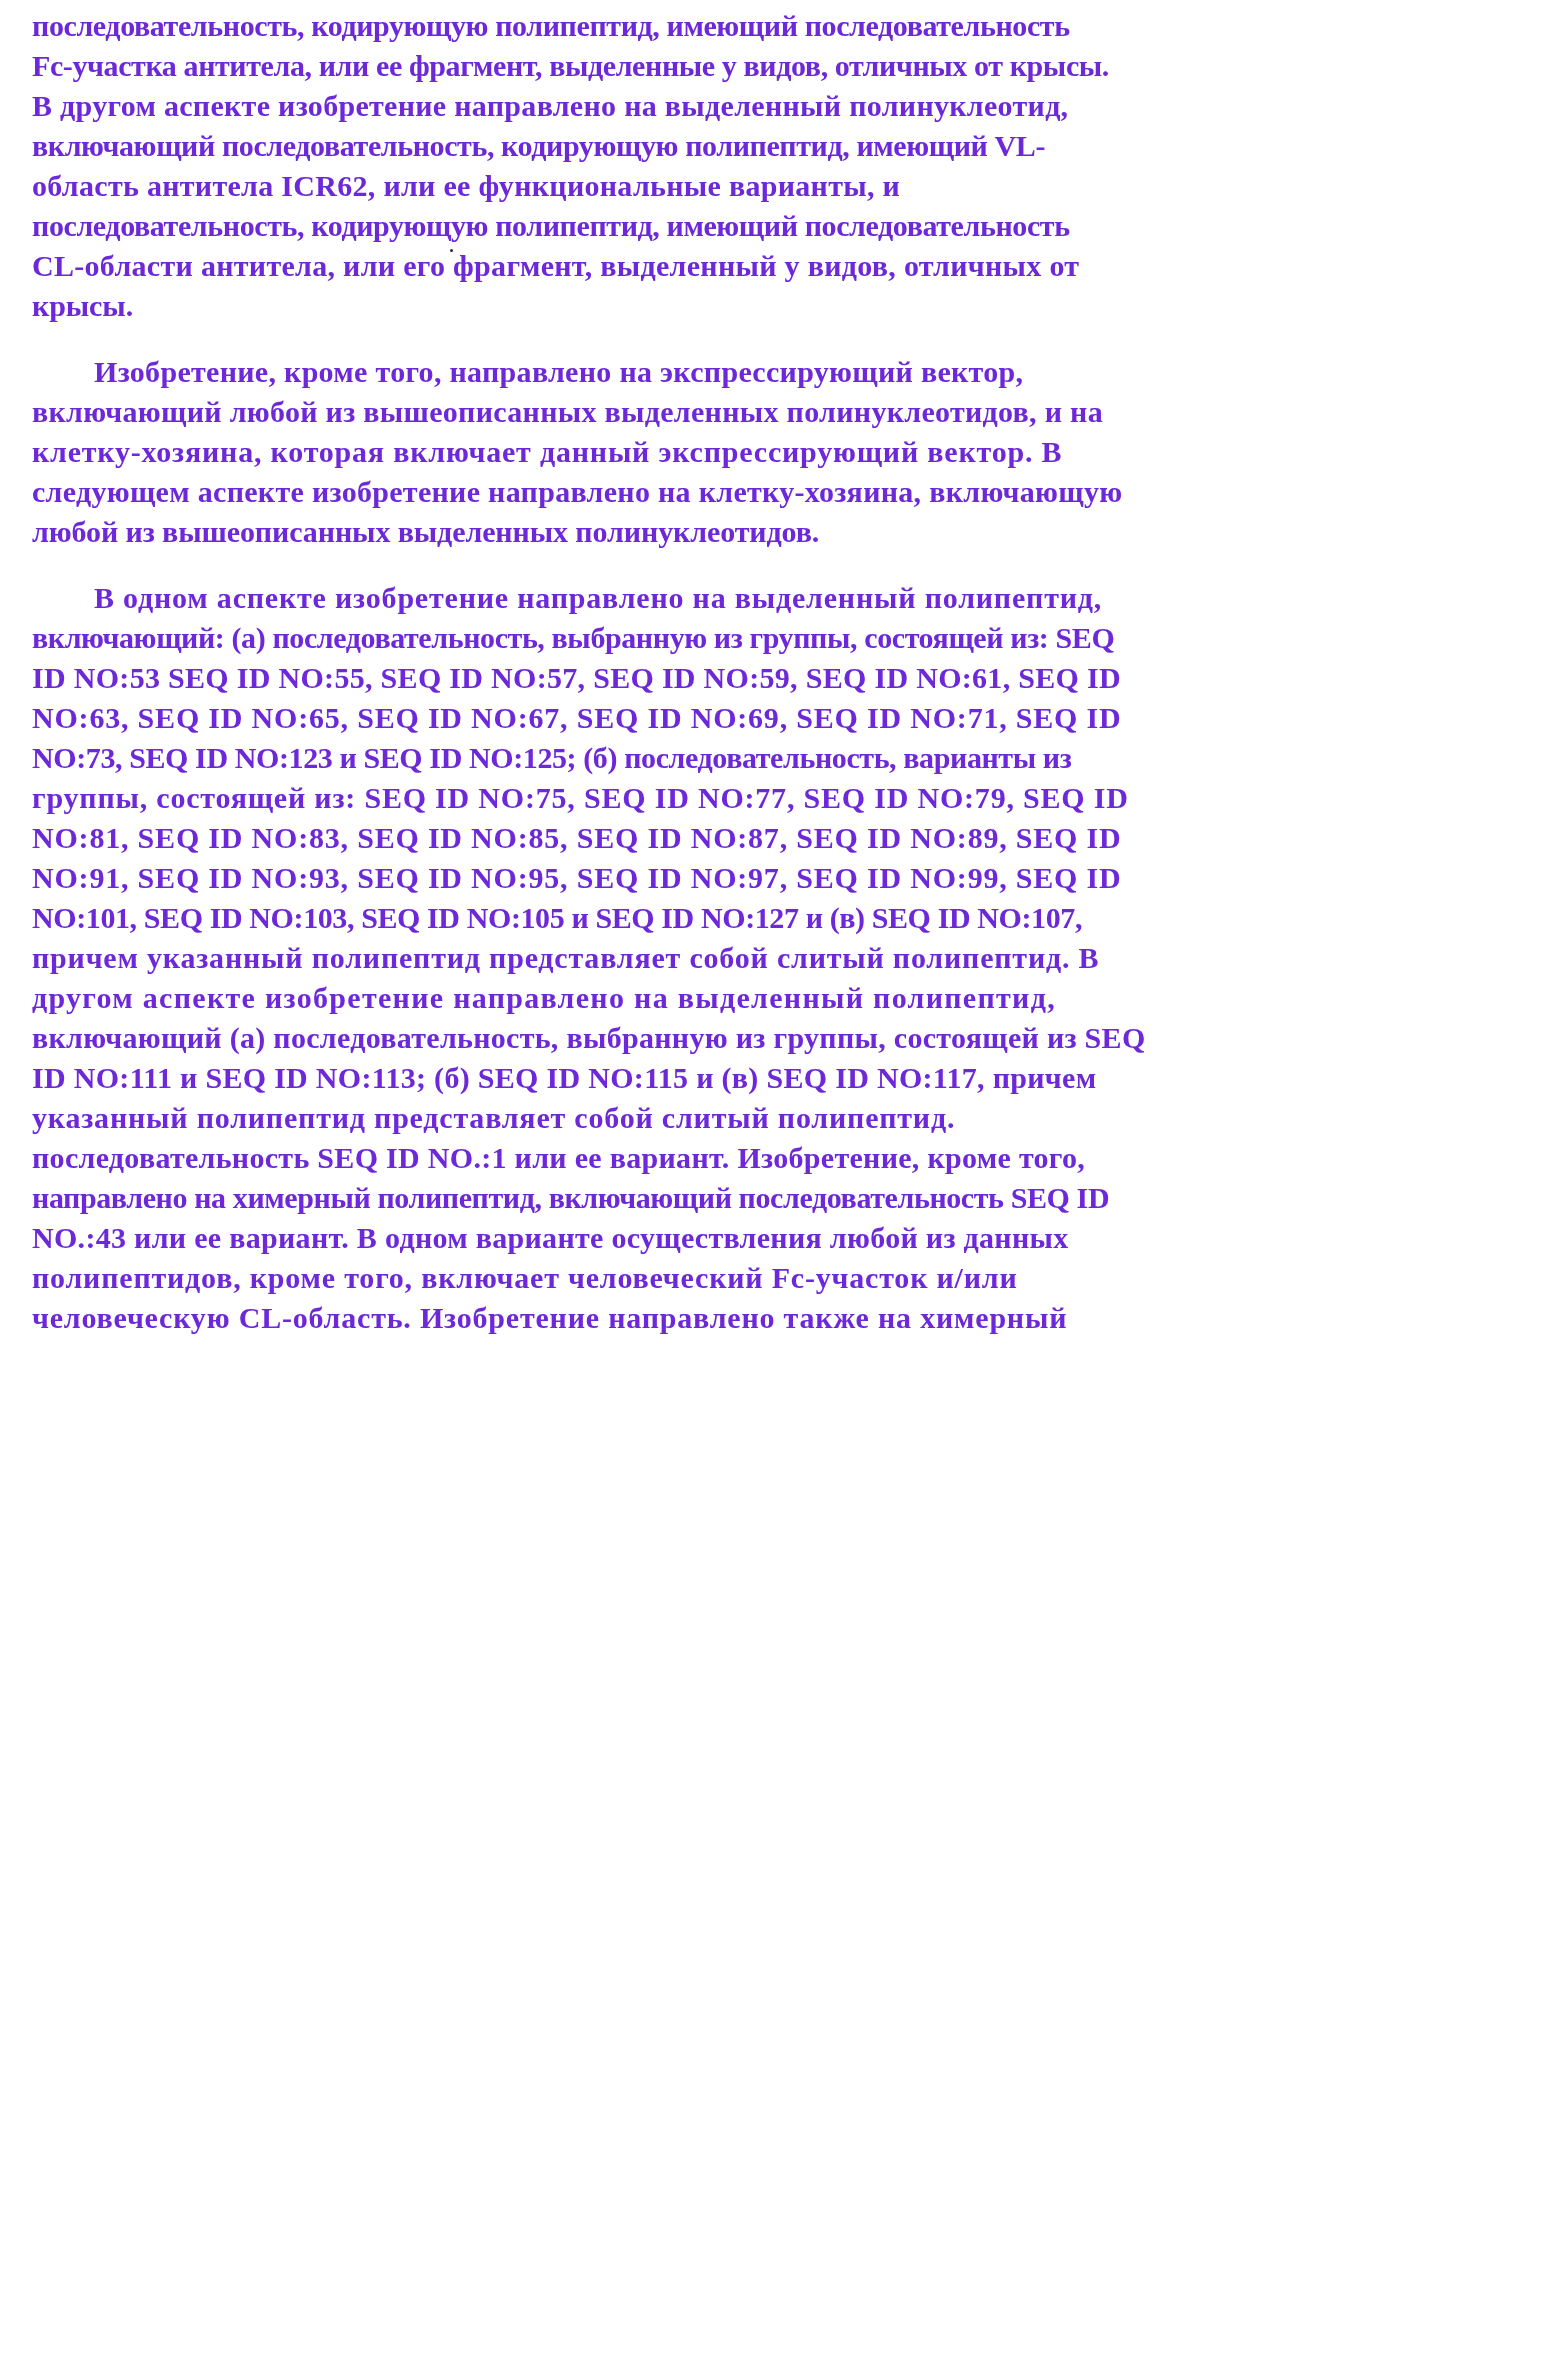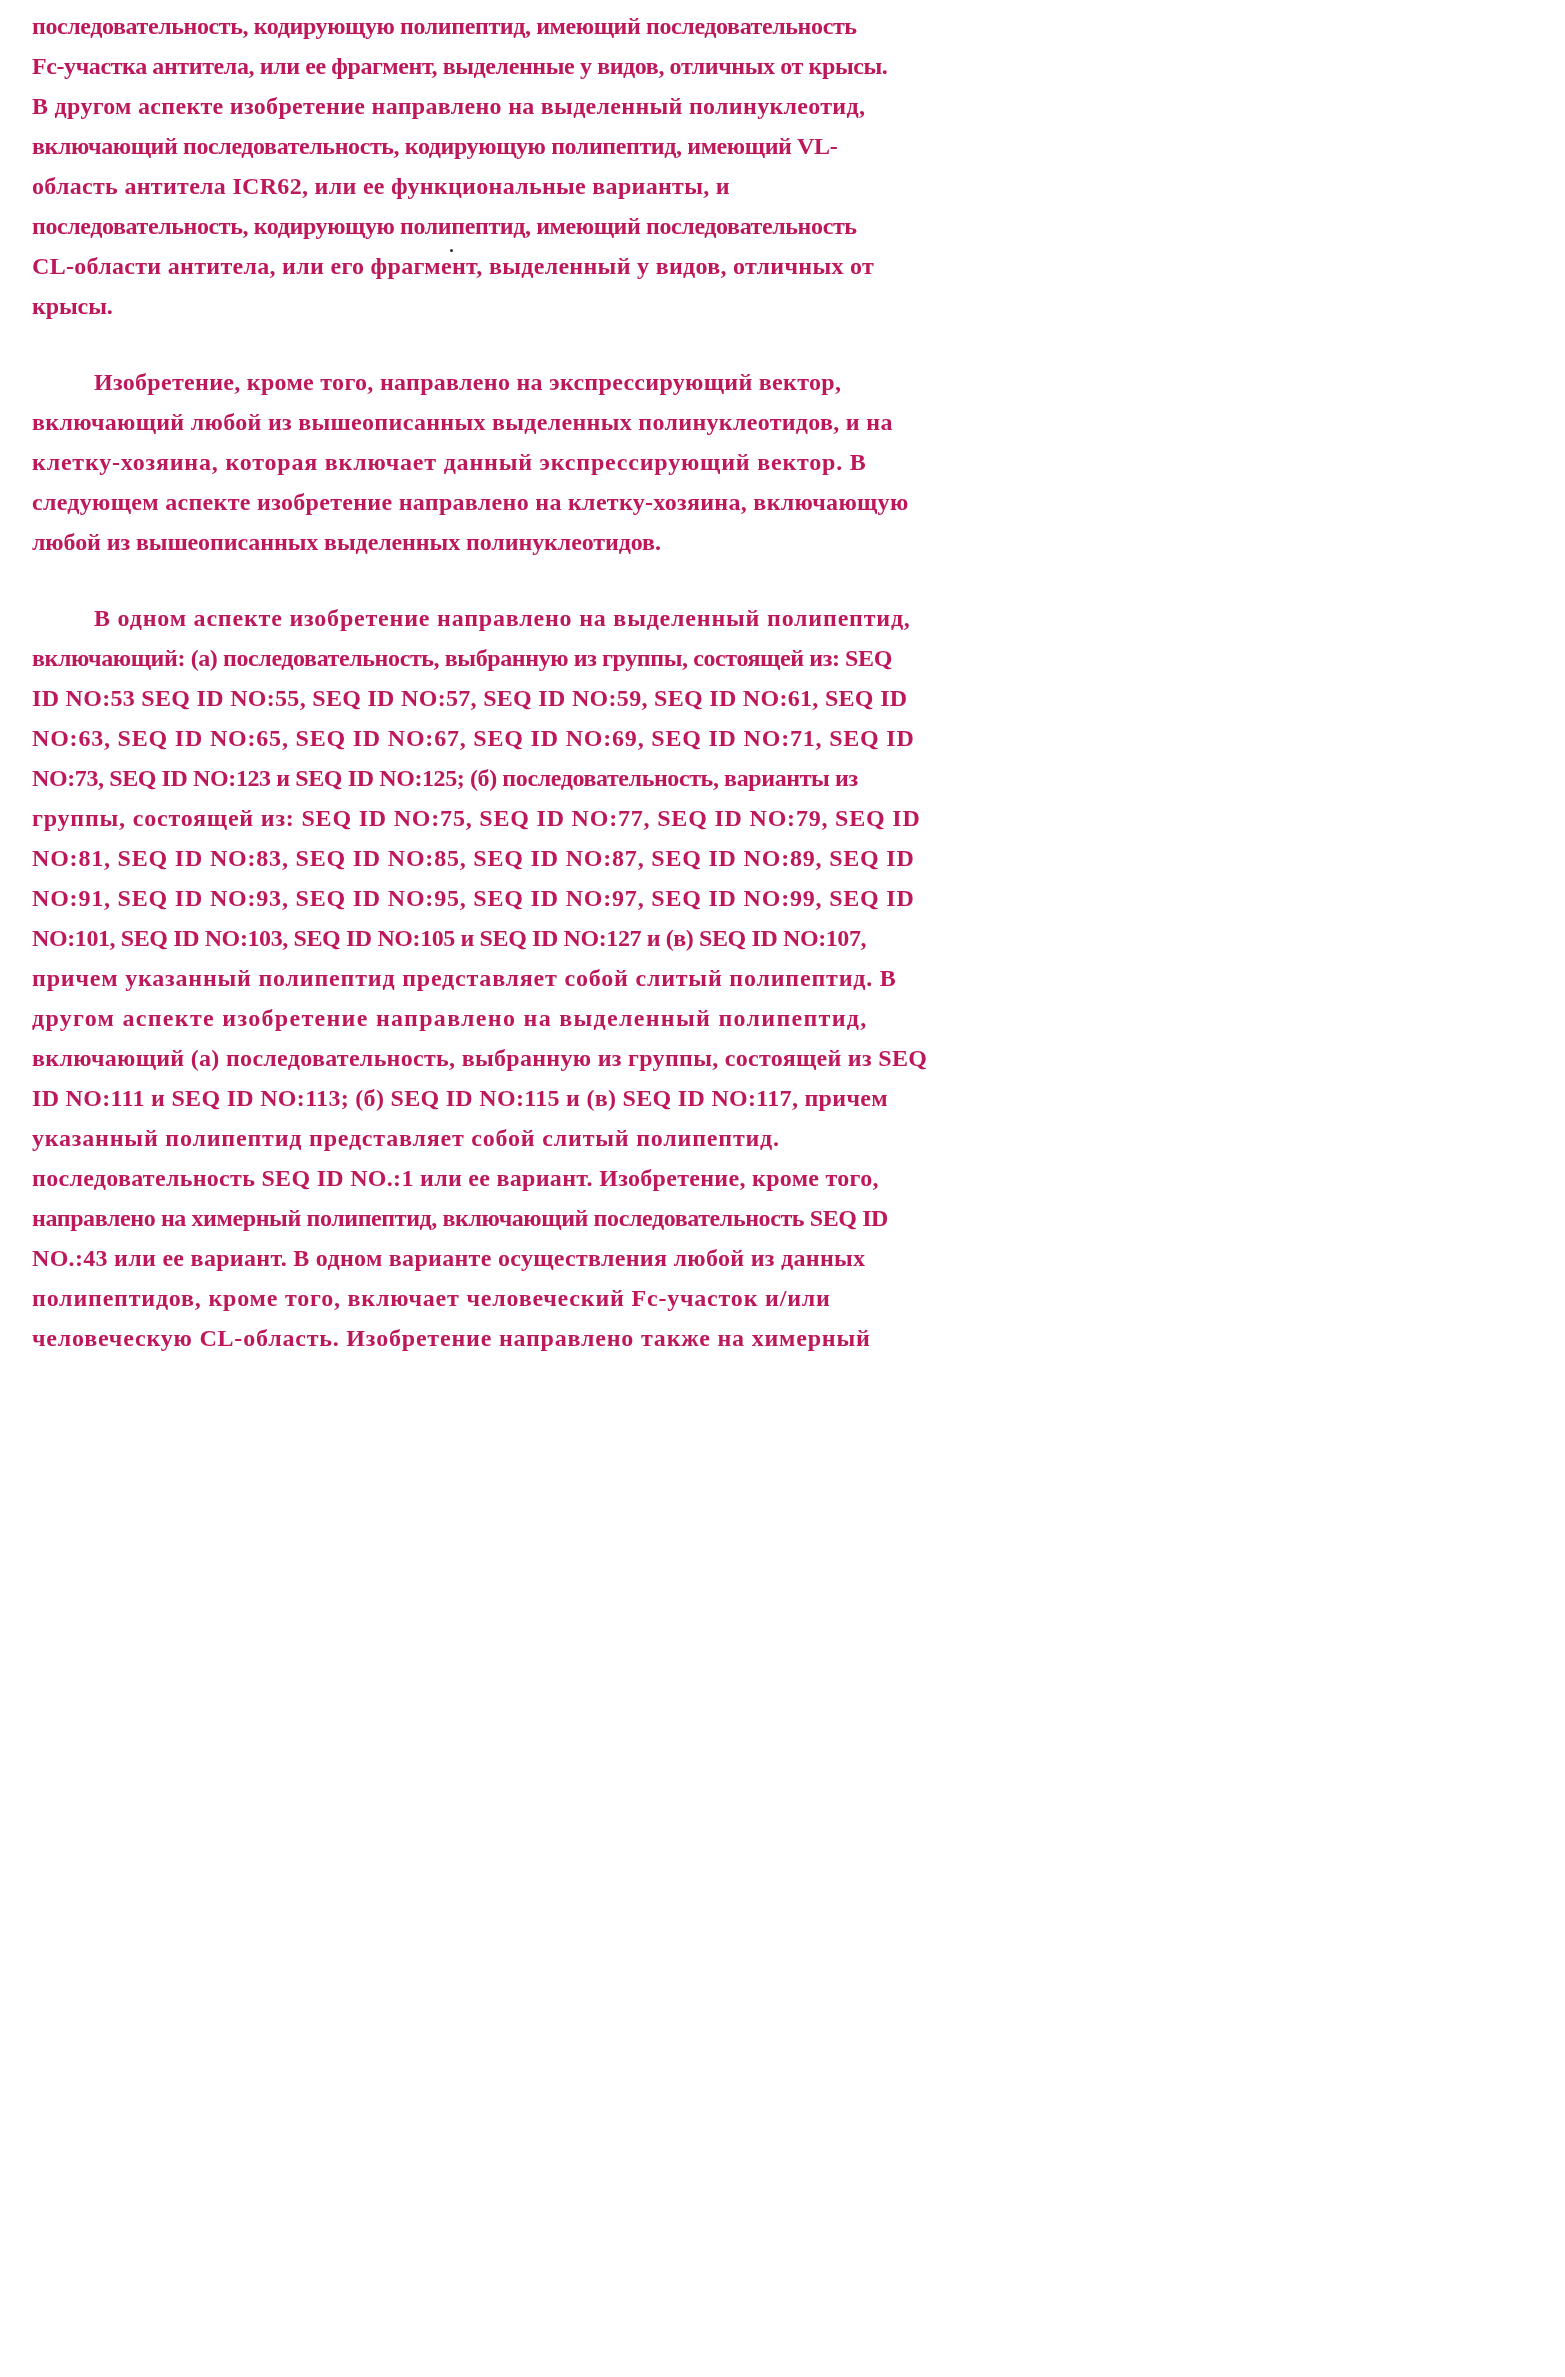--- a/index.html
+++ b/index.html
@@ -24,41 +24,41 @@
     position: absolute;
     left: 32px;
     top: 0px;
     width: 1511px;
   }
 
   .line {
     position: relative;
     height: 40px;
     line-height: 40px;
-    font-size: 24px;
+    font-size: 30px;
     font-weight: 700;
     letter-spacing: -0.1px;
     white-space: pre;
-    color: #be185d;
+    color: #6d28d9;
     text-rendering: optimizeLegibility;
   }
 
   
   .line.first {
     margin-top: 6px;
   }
 
   
   .line.indent {
     padding-left: 62px;
   }
 
   
   .line.para-gap {
-    margin-top: 36px;
+    margin-top: 26px;
   }
 
   
   .line.tight  { letter-spacing: -0.4px; }
   .line.wide   { letter-spacing:  0.3px; }
   .line.wider  { letter-spacing:  0.8px; }
   .line.widest { letter-spacing:  1.3px; }
 
   .speck {
     position: absolute;

